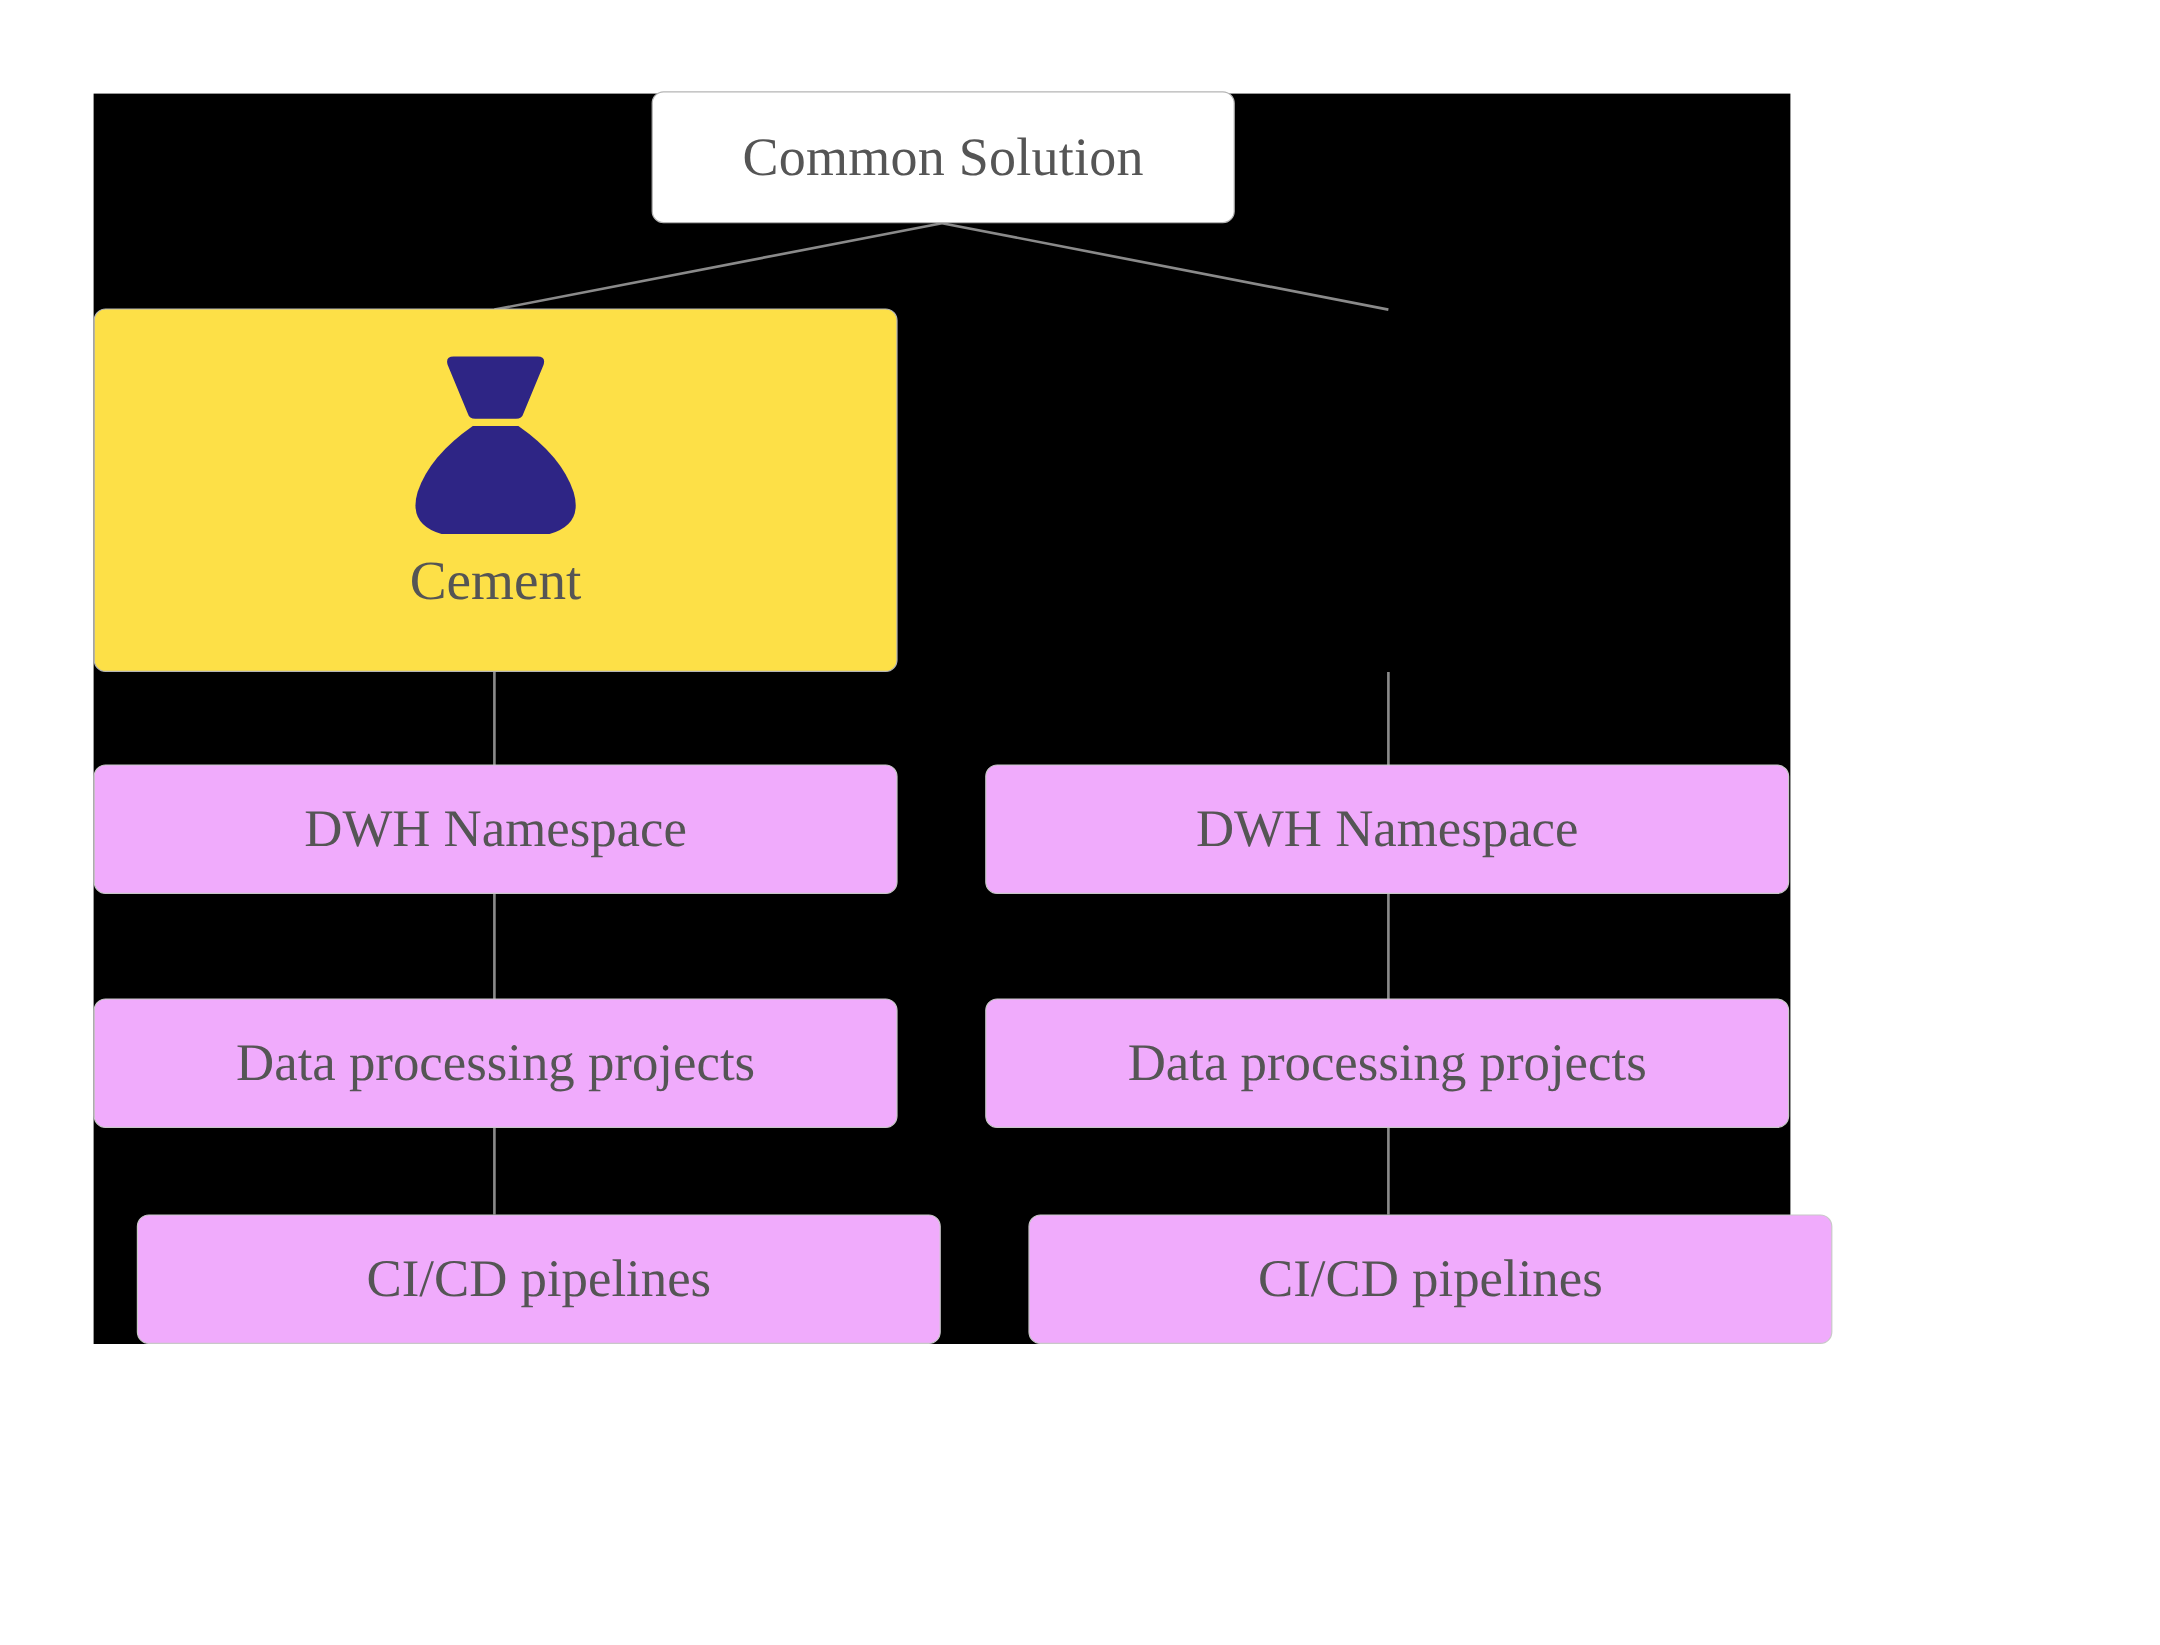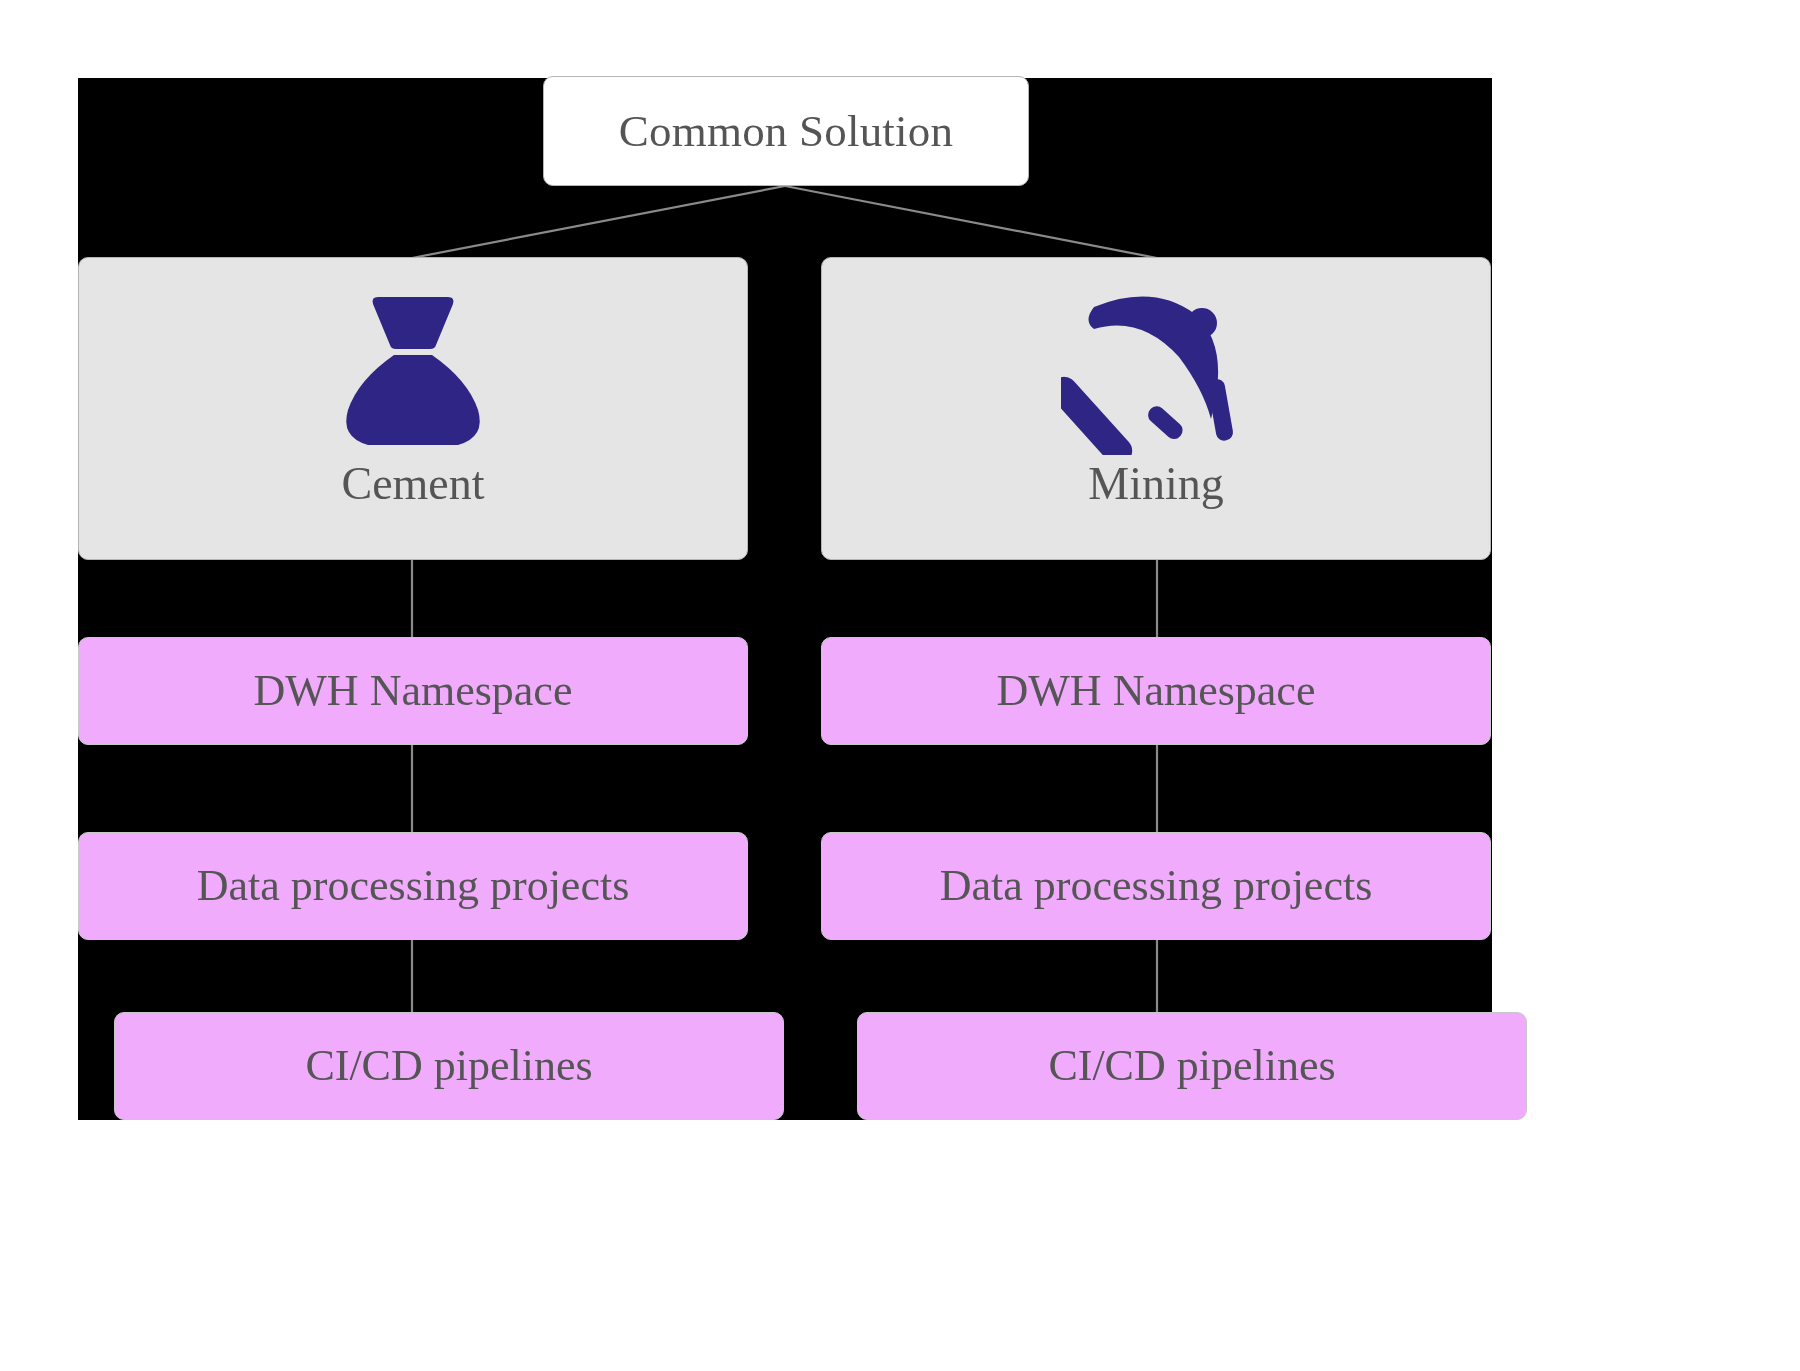--- a/index.html
+++ b/index.html
@@ -61,21 +61,21 @@
     line-height: 1;
     letter-spacing: 0.2px;
   }
 
   
   .card {
     position: absolute;
     top: 257px;
     width: 670px;
     height: 303px;
-    background: #e5e5e5;
+    background: #fde047;
     border: 1px solid #b5b5b5;
     border-radius: 10px;
     box-sizing: border-box;
     display: flex;
     flex-direction: column;
     align-items: center;
     justify-content: flex-start;
   }
   .card.left  { left: 78px; }
   .card.right { left: 821px; }
@@ -142,35 +142,20 @@
   <div class="card left">
     <svg class="card-icon" viewBox="0 0 190 170">
 
       <path d="M60 12 L130 12 Q137 12 135 19 L118 60 Q117 64 112 64 L78 64 Q73 64 72 60 L55 19 Q53 12 60 12 Z" fill="#2E2585"></path>
 
       <path d="M76 70 L114 70 Q150 95 160 125 Q168 152 140 160 L50 160 Q22 152 30 125 Q40 95 76 70 Z" fill="#2E2585"></path>
     </svg>
     <span class="card-label">Cement</span>
   </div>
 
-  <div class="card right">
-    <svg class="card-icon" viewBox="0 0 190 170">
-
-      <path d="M33 22 Q92 -2 134 29 Q170 62 150 134 Q142 104 118 72 Q80 30 33 44 Q22 36 33 22 Z" fill="#2E2585"></path>
-
-      <circle cx="141" cy="38" r="15" fill="#2E2585"></circle>
-
-      <rect x="16" y="82" width="28" height="108" rx="13" transform="rotate(-42 30 136)" fill="#2E2585"></rect>
-
-      <rect x="96" y="118" width="17" height="40" rx="8" transform="rotate(-48 104 138)" fill="#2E2585"></rect>
-
-      <rect x="151" y="94" width="17" height="62" rx="8" transform="rotate(-10 159 125)" fill="#2E2585"></rect>
-    </svg>
-    <span class="card-label">Mining</span>
-  </div>
 
   <div class="row-box col-left r0">
     <span class="label">DWH Namespace</span>
   </div>
   <div class="row-box col-left r1">
     <span class="label">Data processing projects</span>
   </div>
   <div class="row-box col-left r2">
     <span class="label">CI/CD pipelines</span>
   </div>

